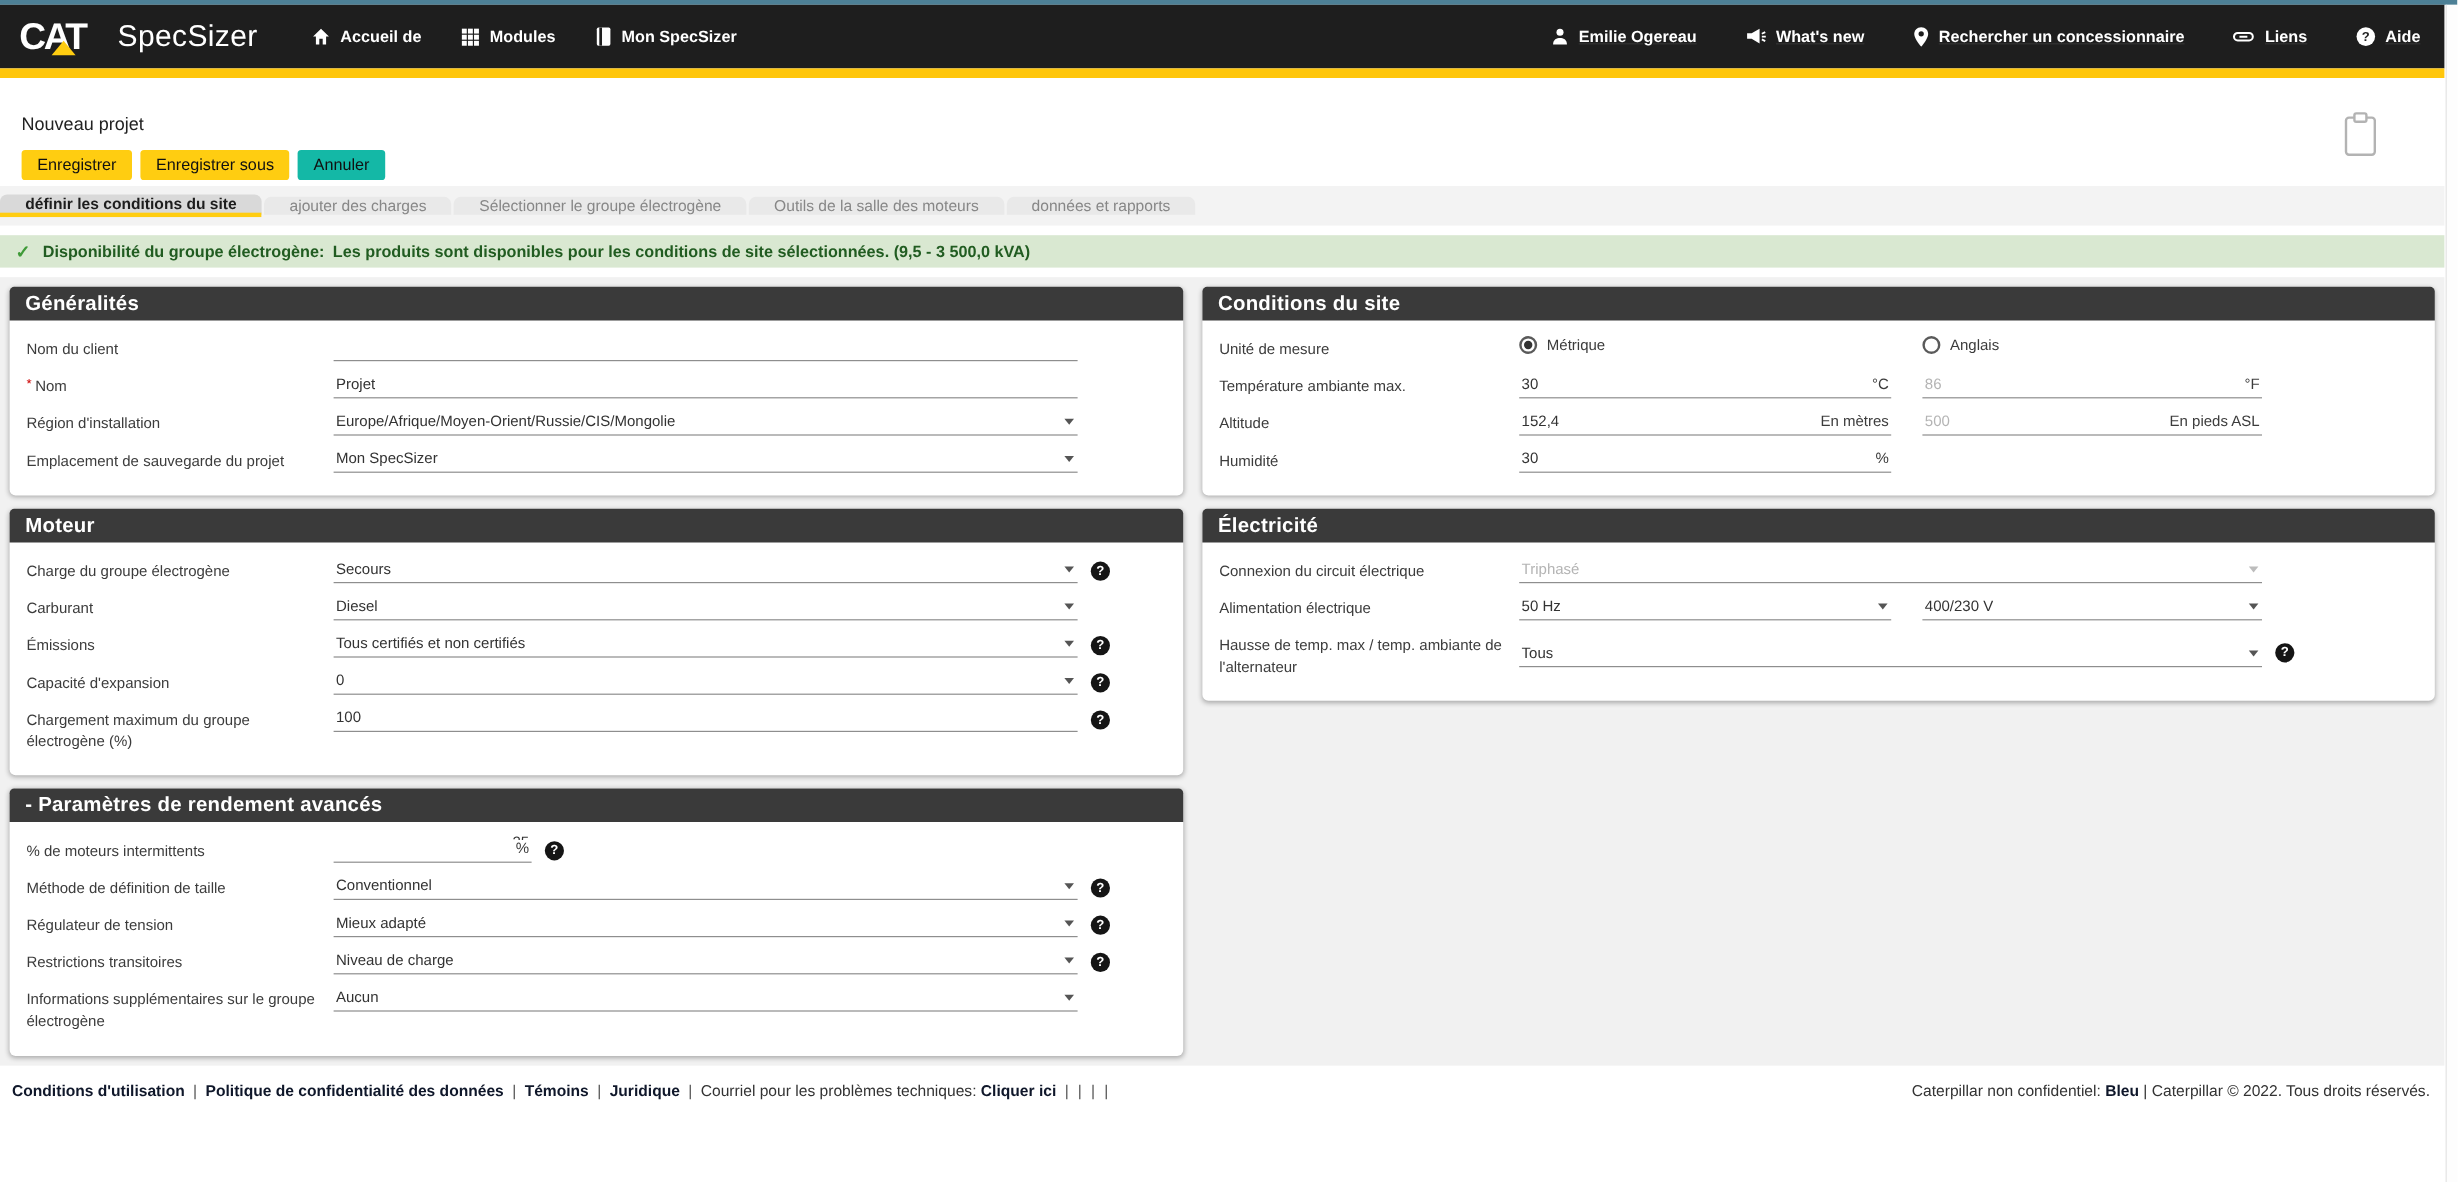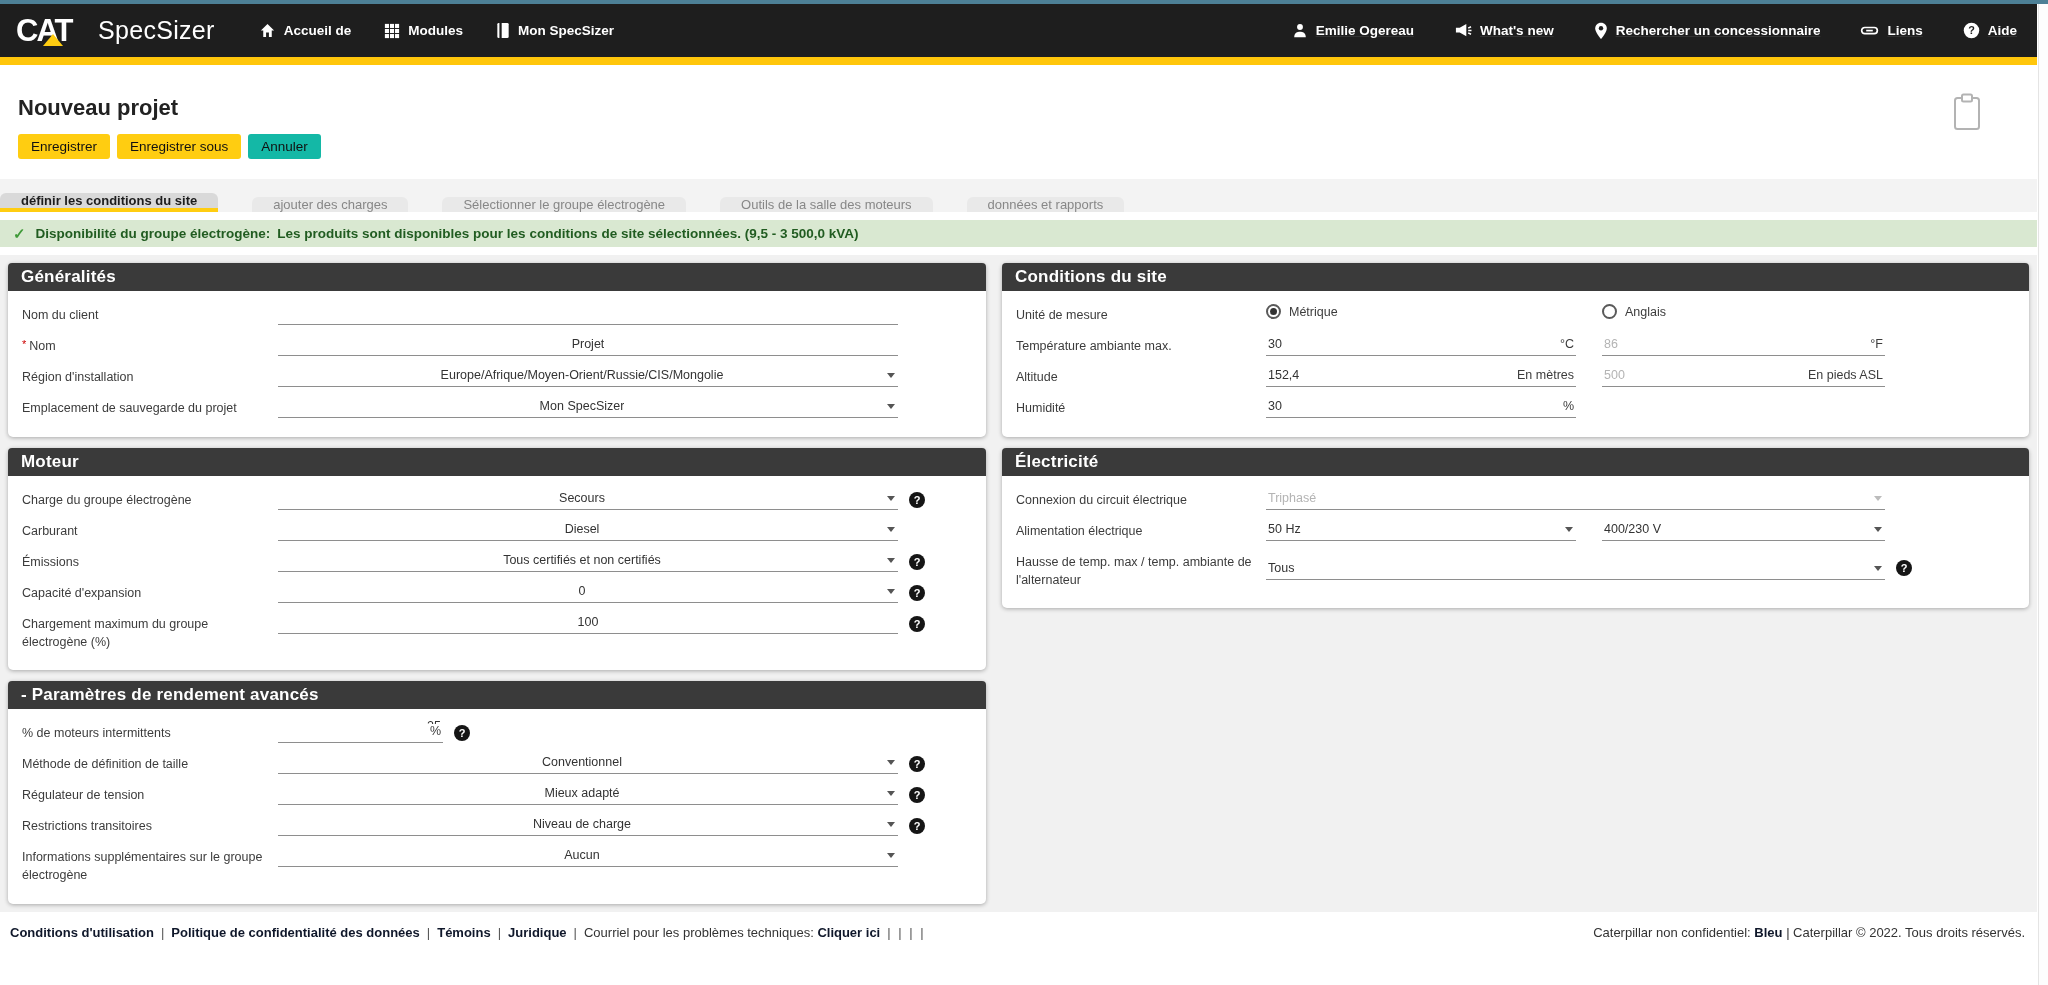--- a/index.html
+++ b/index.html
@@ -21,30 +21,30 @@
   .brand { color:#fff; font-size:25px; font-weight:400; margin-left:18px; letter-spacing:.3px; }
   .nav-left { display:flex; align-items:center; margin-left:44px; gap:33px; }
   .nav-right { display:flex; align-items:center; margin-left:auto; gap:40px;text-decoration:underline; }
   .nav-item { display:flex; align-items:center; gap:8px; color:#fff; font-size:13.5px; font-weight:bold; cursor:pointer; white-space:nowrap; }
   .nav-item svg { display:block; }
 
   .yellowbar { height:8px; background:#FFC60B; }
 
   
   .page-head { position:relative; padding:30px 18px 0 18px; }
-  .page-title { font-size:22px; font-weight:700; color:#222; }
+  .page-title { font-size:15px; font-weight:400; color:#222; }
   .clipboard { position:absolute; right:56px; top:28px; }
   .btn-row { display:flex; gap:7px; margin-top:13px; }
   .btn { height:25px; padding:0 13px; font-size:13.5px; color:#111; border:none; border-radius:3px;
          display:flex; align-items:center; cursor:pointer; font-family:"Liberation Sans", sans-serif; }
   .btn-yellow { background:#FFCD11; }
   .btn-gray { background:#14b8a6; }
 
   
-  .tabstrip { margin-top:20px; height:33px; background:#f3f3f3; display:flex; align-items:flex-end;gap:32px; }
+  .tabstrip { margin-top:5px; height:33px; background:#f3f3f3; display:flex; align-items:center; }
   .tab { display:flex; align-items:center; padding:0 21px; font-size:13px; color:#878787;
          background:#e9e9e9; border-radius:6px 6px 0 0; margin-right:2px; cursor:pointer; white-space:nowrap; }
   .tab.active { background:#d9d9d9; color:#1d1d1d; font-weight:bold; border-bottom:4px solid #FFCD11; }
 
   
   .alert { margin-top:8px; height:27px; background:#d9e8d1; display:flex; align-items:center; padding:0 13px; }
   .alert .check { color:#3f9a38; font-weight:bold; font-size:15px; margin-right:10px; }
   .alert .a-prefix { font-size:13.5px; font-weight:bold; color:#215c21; margin-right:7px; }
   .alert .a-msg { font-size:13.5px; font-weight:bold; color:#215c21; }
 
@@ -60,21 +60,21 @@
 
   .frow { display:flex; align-items:flex-start; margin-bottom:7px; min-height:24px; }
   .flabel { width:256px; flex:0 0 auto; font-size:12.5px; color:#3c3c3c; line-height:1.45; padding-top:5px; padding-right:10px; }
   .req { color:#c00; margin-right:3px; font-size:11px; vertical-align:top; }
   .fvalue { position:relative; border-bottom:1px solid #8e8e8e; height:24px; display:flex;
             align-items:flex-end; padding:0 14px 4px 2px; font-size:12.5px; color:#333; }
   .fvalue.no-caret { padding-right:2px; }
   .fval { white-space:nowrap; overflow:hidden; }
   .funit { margin-left:auto; color:#3c3c3c; white-space:nowrap; }
   .dis { color:#b4b4b4; }
-  .w620 { width:620px;justify-content:center; }
+  .w620 { width:620px; }
   .w165 { width:165px;flex-direction:column; }
   .caret { position:absolute; right:3px; bottom:8px; width:0; height:0;
            border-left:4px solid transparent; border-right:4px solid transparent; border-top:5px solid #555; }
   .caret.caret-dis { border-top-color:#bcbcbc; }
   .help { width:16px; height:16px; border-radius:50%; background:#151515; color:#fff; font-size:11px;
           font-weight:bold; display:flex; align-items:center; justify-content:center;
           margin-left:11px; margin-top:6px; flex:0 0 auto; cursor:pointer; }
   .fcols { display:flex; gap:26px; }
   .c1 { width:310px; } .c2 { width:283px; }
   .radio-opt { display:flex; align-items:center; gap:8px; padding-top:3px; cursor:pointer; }

